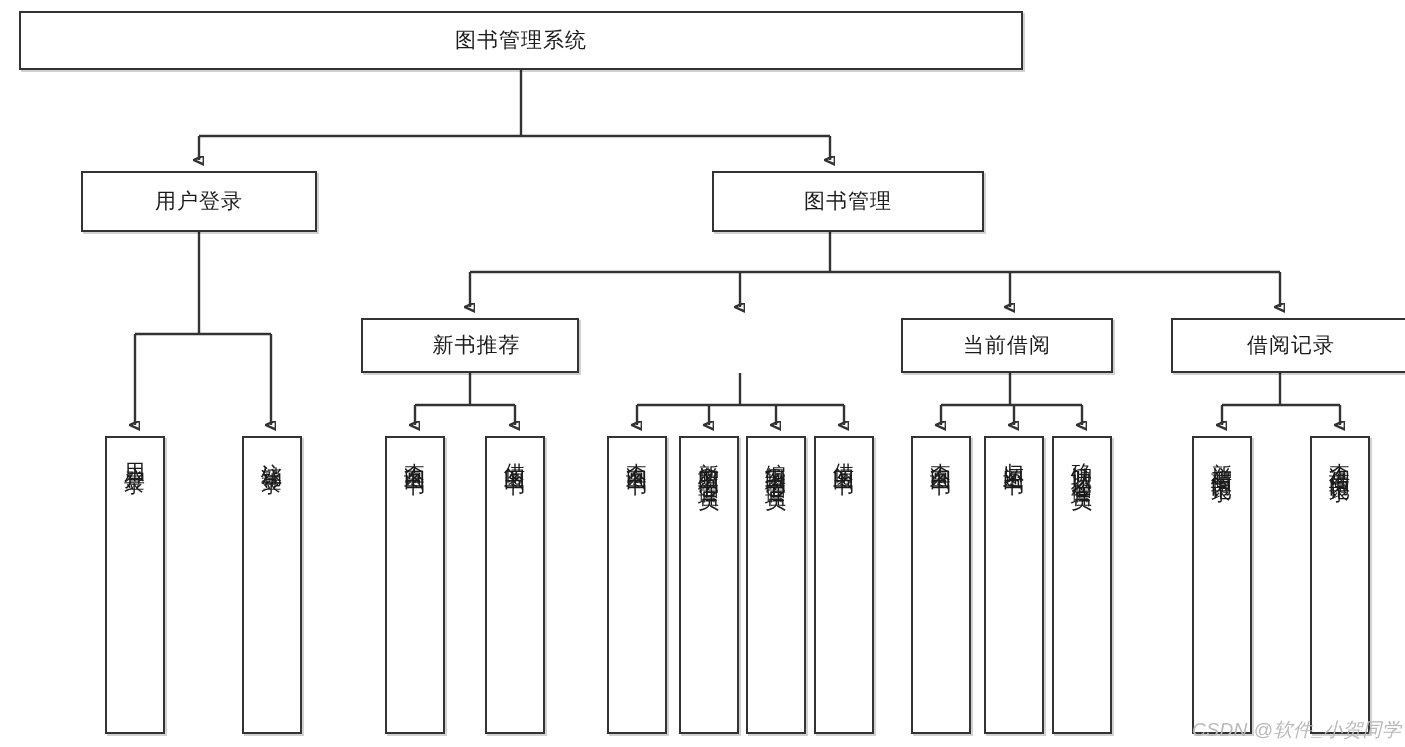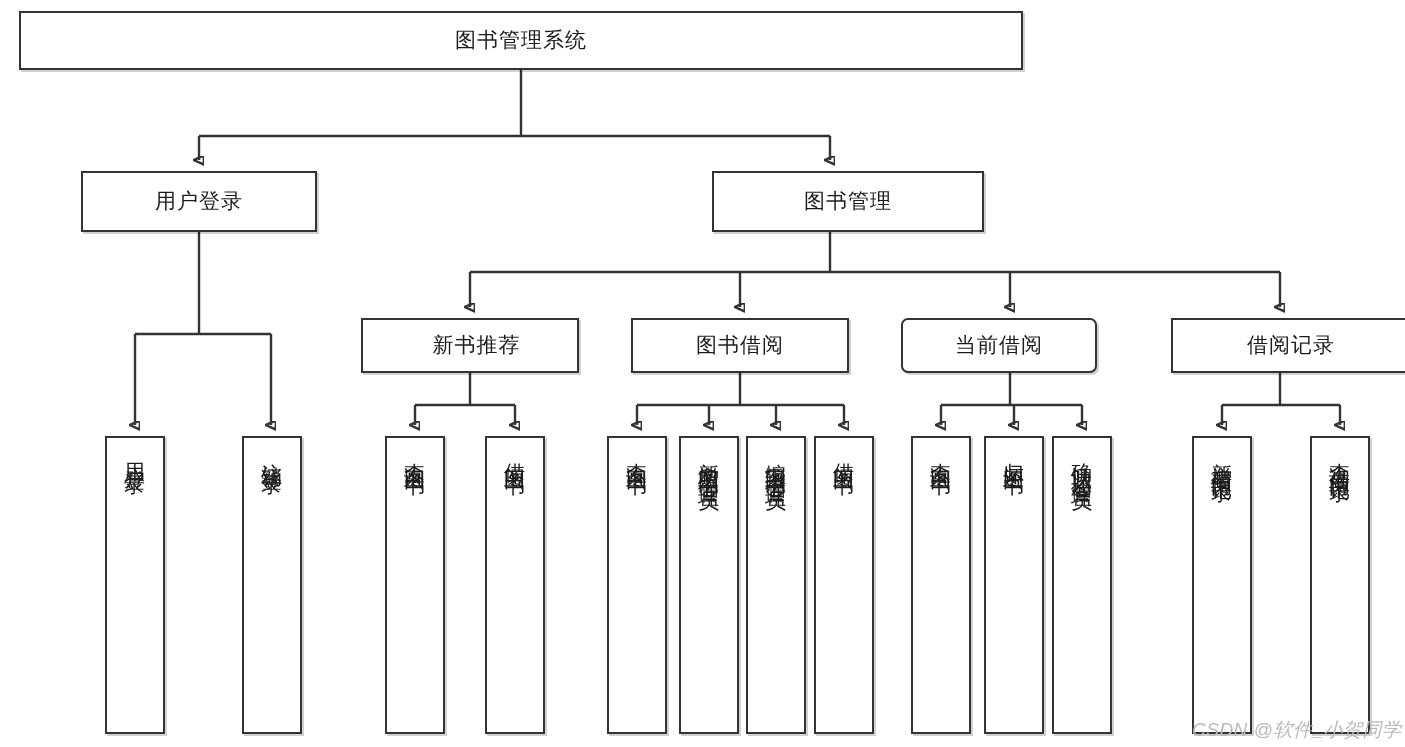--- a/index.html
+++ b/index.html
@@ -124,24 +124,21 @@
   <div class="node" style="left:81px;top:171px;width:236px;height:61px;">
     <span class="label">用户登录</span>
   </div>
   <div class="node" style="left:712px;top:171px;width:272px;height:61px;">
     <span class="label">图书管理</span>
   </div>
 
   <div class="node" style="left:361px;top:318px;width:218px;height:55px;padding-left:13px;">
     <span class="label">新书推荐</span>
   </div>
-  <div class="node" style="left:631px;top:318px;width:218px;height:55px;">
-    <span class="label">图书借阅</span>
-  </div>
-  <div class="node" style="left:901px;top:318px;width:196px;height:55px;border-radius:7px;">
+  <div class="node" style="left:901px;top:318px;width:212px;height:55px;">
     <span class="label">当前借阅</span>
   </div>
   <div class="node" style="left:1171px;top:318px;width:240px;height:55px;">
     <span class="label">借阅记录</span>
   </div>
 
   <div class="node leaf" style="left:105px;top:436px;width:60px;height:298px;">
     <span class="label">用户登录</span>
   </div>
   <div class="node leaf" style="left:242px;top:436px;width:60px;height:298px;">

